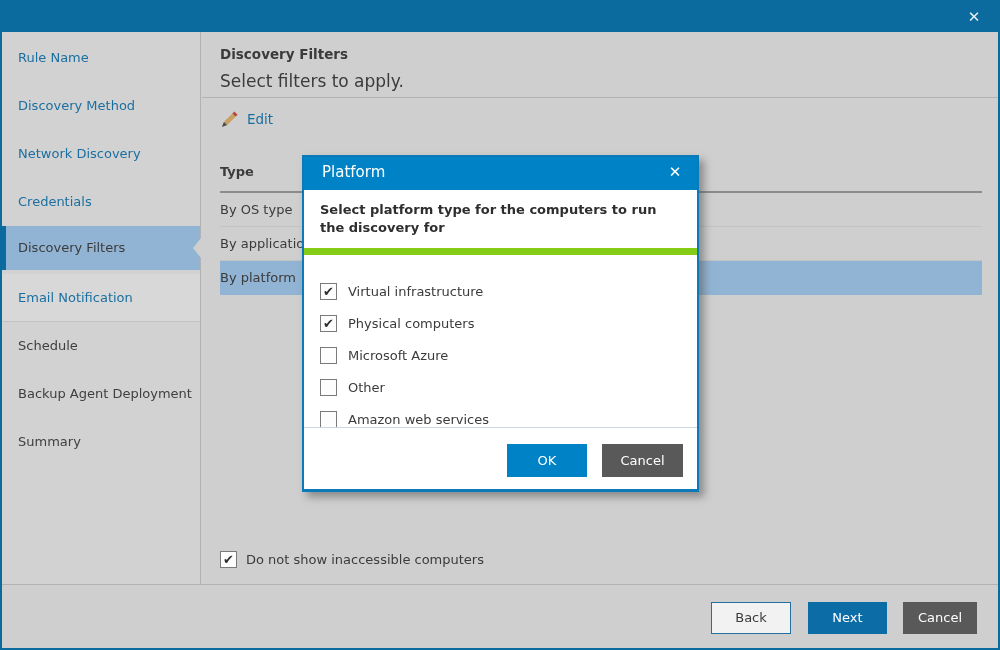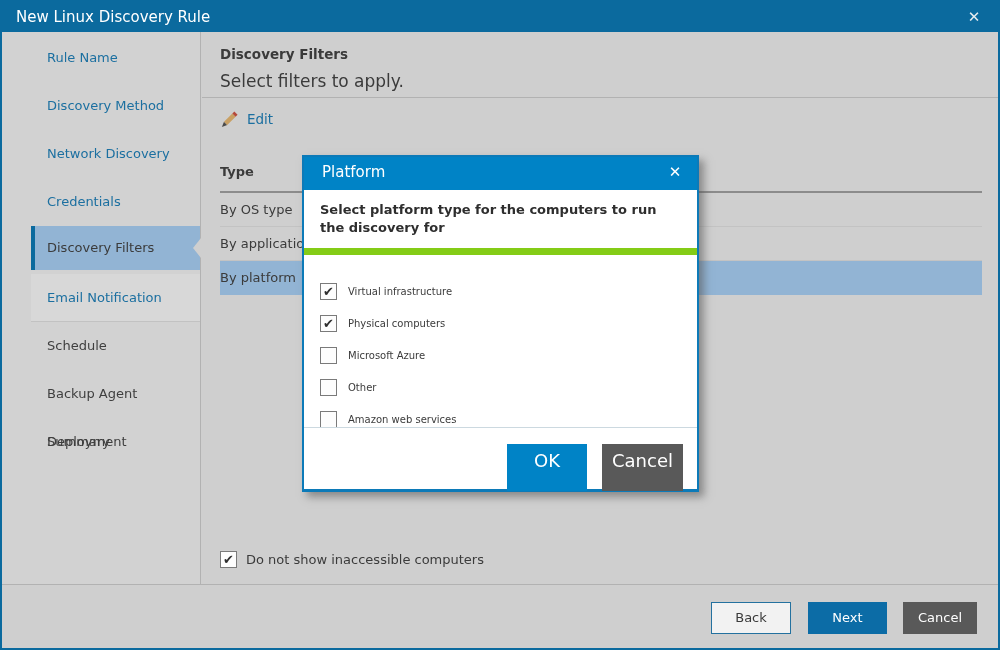--- a/index.html
+++ b/index.html
@@ -10,21 +10,21 @@
             border:2px solid #0b6a9e; overflow:hidden; }
 
   
   .titlebar { position:absolute; top:0; left:0; right:0; height:30px; background:#0b6a9e;
               color:#fff; font-size:15px; line-height:30px; padding-left:14px; }
   .titlebar .close { position:absolute; right:12px; top:0; width:24px; text-align:center;
                      color:#e9edf0; font-size:15px; font-weight:bold; cursor:default; }
 
   
   .sidebar { position:absolute; left:0; top:30px; width:199px; height:552px;
-             background:#d2d2d2; border-right:1px solid #b2b2b2; padding-top:2px;padding-left:29px; }
+             background:#d2d2d2; border-right:1px solid #b2b2b2; padding-top:2px; }
   .side-item { height:48px; line-height:48px; padding-left:16px; font-size:13px; }
   .side-item.visited { color:#1b6fa0; }
   .side-item.upcoming { color:#3f3f3f; }
   .side-item.current { height:44px; line-height:44px; margin:0 0 4px 0; background:#92b4d4;
                        color:#3b3b3b; border-left:4px solid #0b6a9e; padding-left:12px;
                        position:relative; }
   .side-item.current::after { content:""; position:absolute; right:-1px; top:50%; margin-top:-10px;
                        border-top:10px solid transparent; border-bottom:10px solid transparent;
                        border-right:8px solid #cfcfcf; }
   .side-item.email { background:#d8d8d8; border-bottom:1px solid #c2c2c2; }
@@ -70,35 +70,34 @@
   .modal-header { height:33px; background:#0083c6; color:#fff; font-size:15px;
                   line-height:31px; padding-left:18px; position:relative; }
   .modal-header .close { position:absolute; right:10px; top:0; width:24px; text-align:center;
                   font-size:15px; font-weight:bold; color:#fff; cursor:default; }
   .modal-desc { padding:11px 16px 12px 16px; font-weight:bold; font-size:13px; line-height:1.35;
                 color:#2e2e2e; border-bottom:7px solid #84cc16; width:100%; }
   .modal-desc .inner { width:356px; }
   .modal-opts { padding:20px 16px 0 16px; }
   .opt { height:32px; display:flex; align-items:center; }
   .opt .cbox { margin-right:11px; }
-  .opt .lbl { font-size:10px; color:#3b3b3b; }
+  .opt .lbl { font-size:13px; color:#3b3b3b; }
   .modal-footer { position:absolute; left:0; right:0; bottom:0; height:62px; background:#fff;
                   border-top:1px solid #ccd9e0; }
-  .mbtn { position:absolute; top:16px; height:47px; line-height:33px; text-align:center;
-          color:#fff; font-size:18px; cursor:default; }
+  .mbtn { position:absolute; top:16px; height:33px; line-height:33px; text-align:center;
+          color:#fff; font-size:13px; cursor:default; }
   .mbtn-ok { right:110px; width:80px; background:#0083c6; }
   .mbtn-cancel { right:14px; width:81px; background:#595959; }
 </style>
 </head>
 <body>
 
 <div class="window">
 
   <div class="titlebar">
-    <span>New Linux Discovery Rule</span>
     <span class="close">✕</span>
   </div>
 
   <div class="sidebar">
     <div class="side-item visited"><span>Rule Name</span></div>
     <div class="side-item visited"><span>Discovery Method</span></div>
     <div class="side-item visited"><span>Network Discovery</span></div>
     <div class="side-item visited"><span>Credentials</span></div>
     <div class="side-item current"><span>Discovery Filters</span></div>
     <div class="side-item visited email"><span>Email Notification</span></div>

